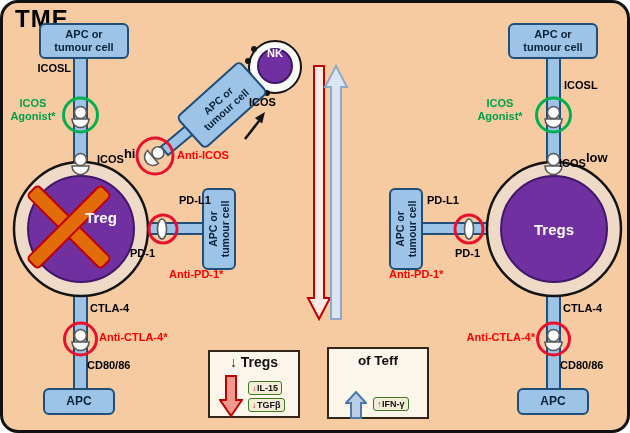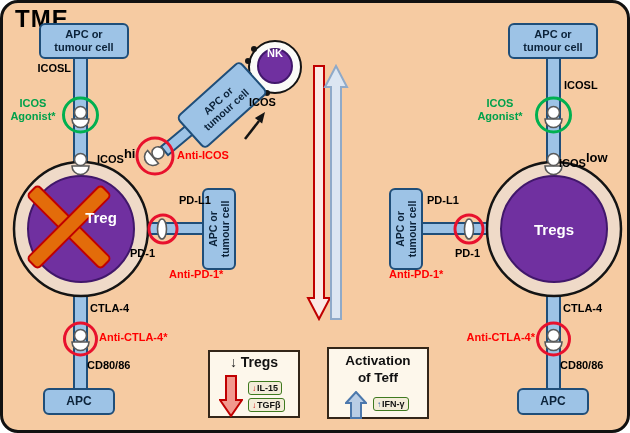--- a/index.html
+++ b/index.html
@@ -201,21 +201,20 @@
       <span>IL-15</span>
     </div>
     <div class="pill" style="left:38px;top:46px;">
       <span class="dn">↓</span>
       <span>TGFβ</span>
     </div>
   </div>
 
   <div class="legend" style="left:324px;top:344px;width:102px;height:72px;">
     <div class="legtitle" style="top:4px;font-size:13.5px;line-height:1.25;">
-      <span style="display:block">Activation</span>
       <span style="display:block">of Teff</span>
     </div>
     <svg class="legsvg" style="left:16px;top:42px;" width="22" height="28" viewBox="0 0 22 28">
       <polygon points="6,27 6,12 1,12 11,1 21,12 16,12 16,27" fill="#B9CDE5" stroke="#4C78AC" stroke-width="2"></polygon>
     </svg>
     <div class="pill" style="left:44px;top:48px;">
       <span class="up">↑</span>
       <span>IFN-γ</span>
     </div>
   </div>

